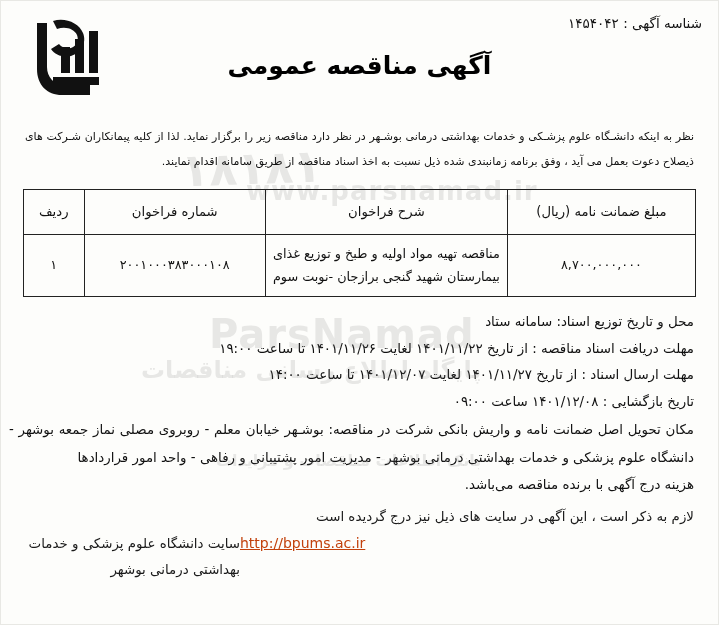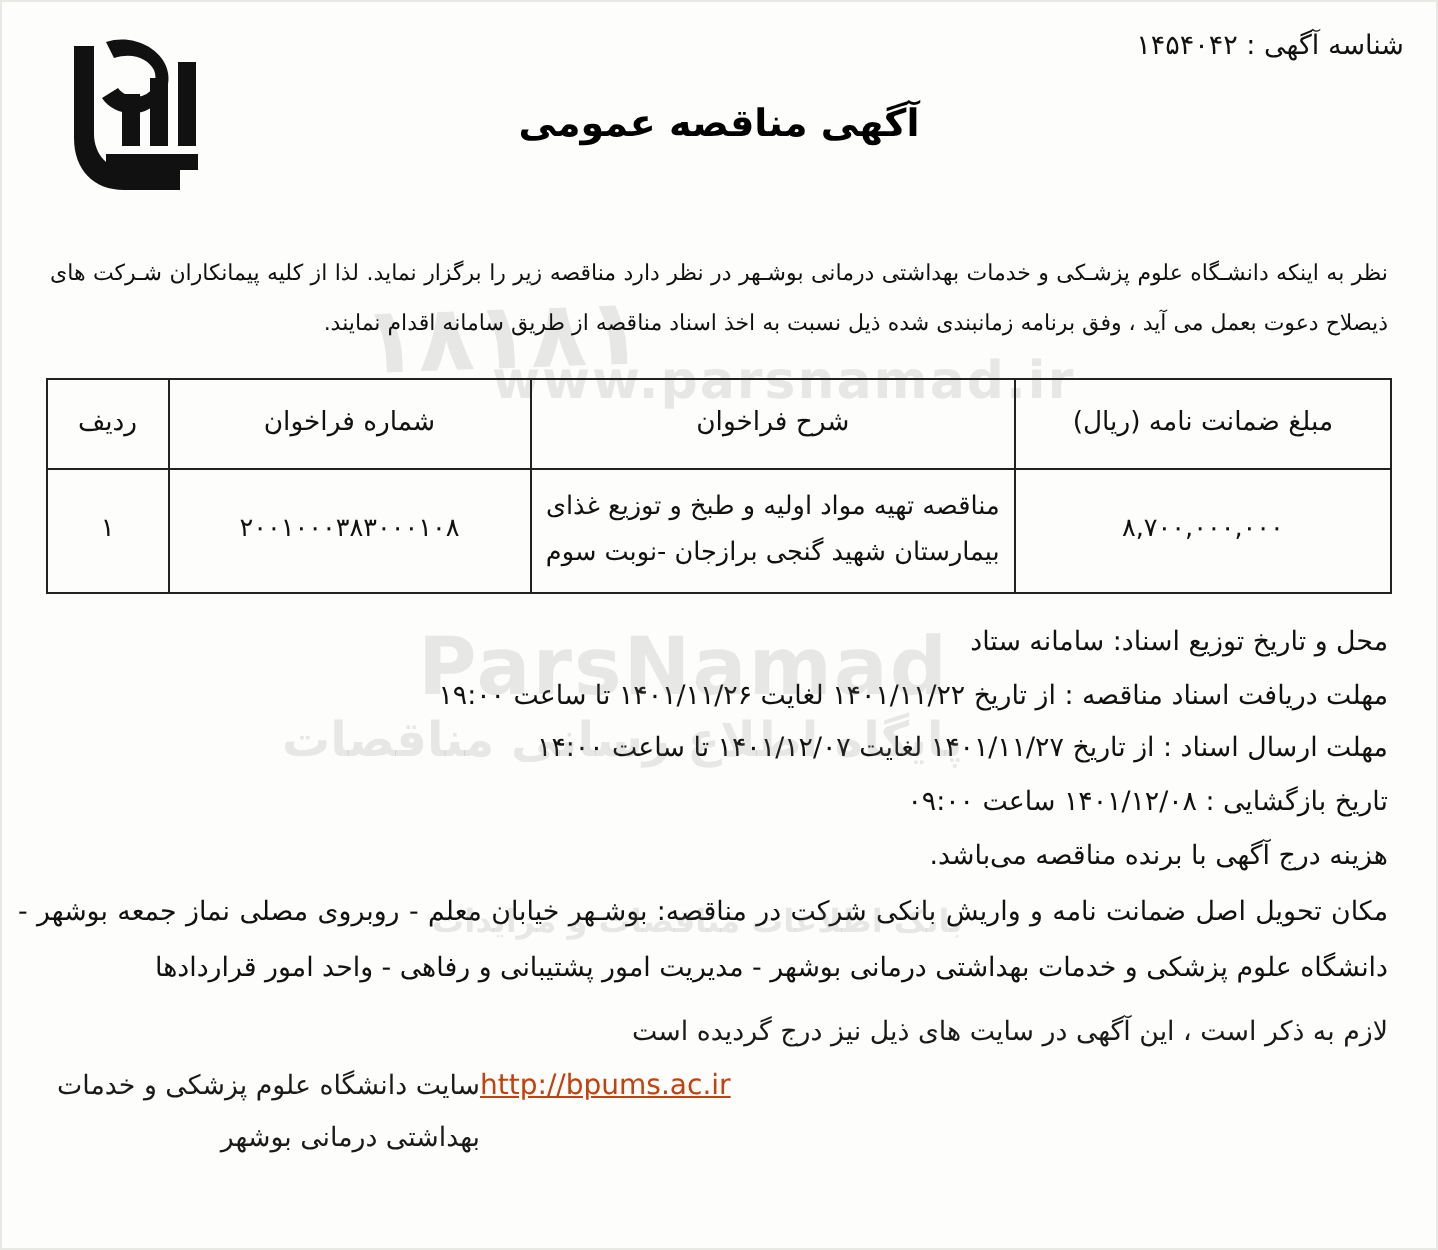--- a/index.html
+++ b/index.html
@@ -61,21 +61,21 @@
     left: 30px;
     width: 74px;
     height: 82px;
   }
   .title {
     position: absolute;
     top: 50px;
     right: 0;
     left: 0;
     text-align: center;
-    font-size: 19px;
+    font-size: 25px;
     font-weight: bold;
     color: #000;
     letter-spacing: 0.5px;
   }
 
   
   .intro {
     position: relative;
     margin: 6px 24px 0 24px;
     font-size: 11px;
@@ -209,22 +209,22 @@
         </tr>
       </tbody>
     </table>
   </div>
 
   <div class="info">
     <div class="line">محل و تاریخ توزیع اسناد: سامانه ستاد</div>
     <div class="line">مهلت دریافت اسناد مناقصه : از تاریخ ۱۴۰۱/۱۱/۲۲ لغایت ۱۴۰۱/۱۱/۲۶ تا ساعت ۱۹:۰۰</div>
     <div class="line">مهلت ارسال اسناد  : از تاریخ ۱۴۰۱/۱۱/۲۷ لغایت ۱۴۰۱/۱۲/۰۷ تا ساعت ۱۴:۰۰</div>
     <div class="line">تاریخ بازگشایی : ۱۴۰۱/۱۲/۰۸  ساعت ۰۹:۰۰</div>
+    <div class="line just">مکان تحویل اصل ضمانت نامه و واریش بانکی شرکت در مناقصه: بوشـهر خیابان معلم - روبروی مصلی نماز جمعه بوشهر - دانشگاه علوم پزشکی و خدمات بهداشتی درمانی بوشهر - مدیریت امور پشتیبانی و رفاهی - واحد امور قراردادها</div>
     <div class="line">هزینه درج آگهی با برنده مناقصه می‌باشد.</div>
-    <div class="line just">مکان تحویل اصل ضمانت نامه و واریش بانکی شرکت در مناقصه: بوشـهر خیابان معلم - روبروی مصلی نماز جمعه بوشهر - دانشگاه علوم پزشکی و خدمات بهداشتی درمانی بوشهر - مدیریت امور پشتیبانی و رفاهی - واحد امور قراردادها</div>
   </div>
 
   <div class="sites">
     <div class="note">لازم به ذکر است ، این آگهی در سایت های ذیل نیز درج گردیده است</div>
 
     <div class="site-row">
       <div class="site-label">سایت دانشگاه علوم پزشکی و خدمات بهداشتی درمانی بوشهر</div>
       <a class="site-url" href="#">http://bpums.ac.ir</a>
     </div>
 

